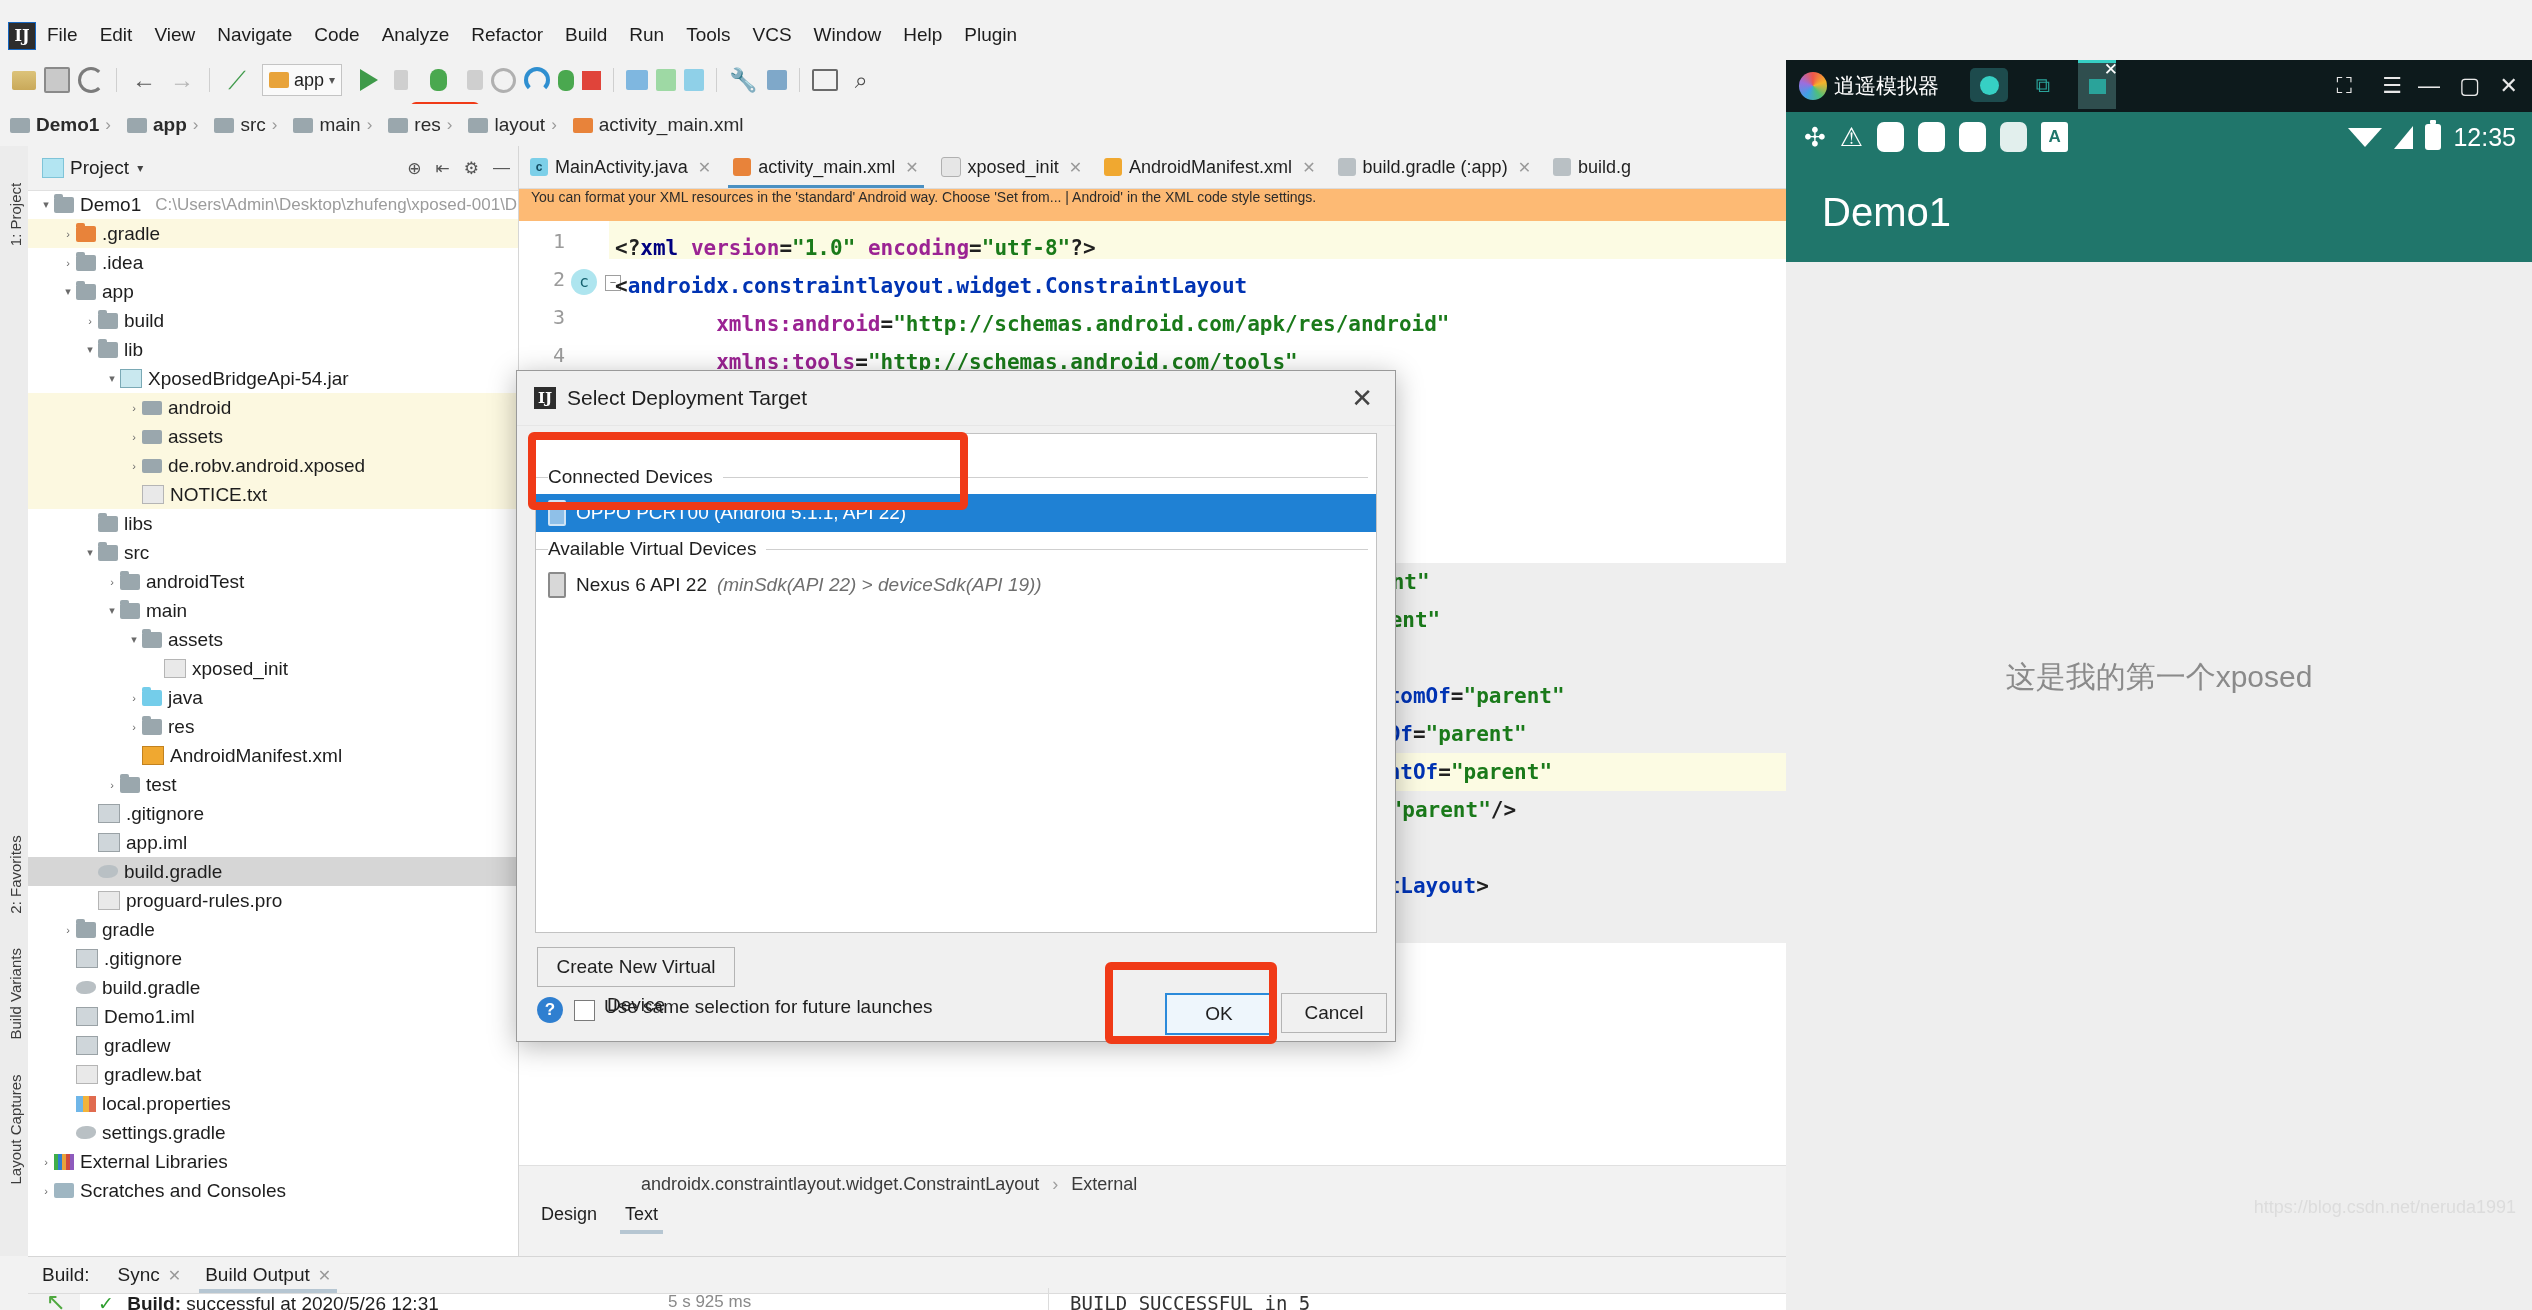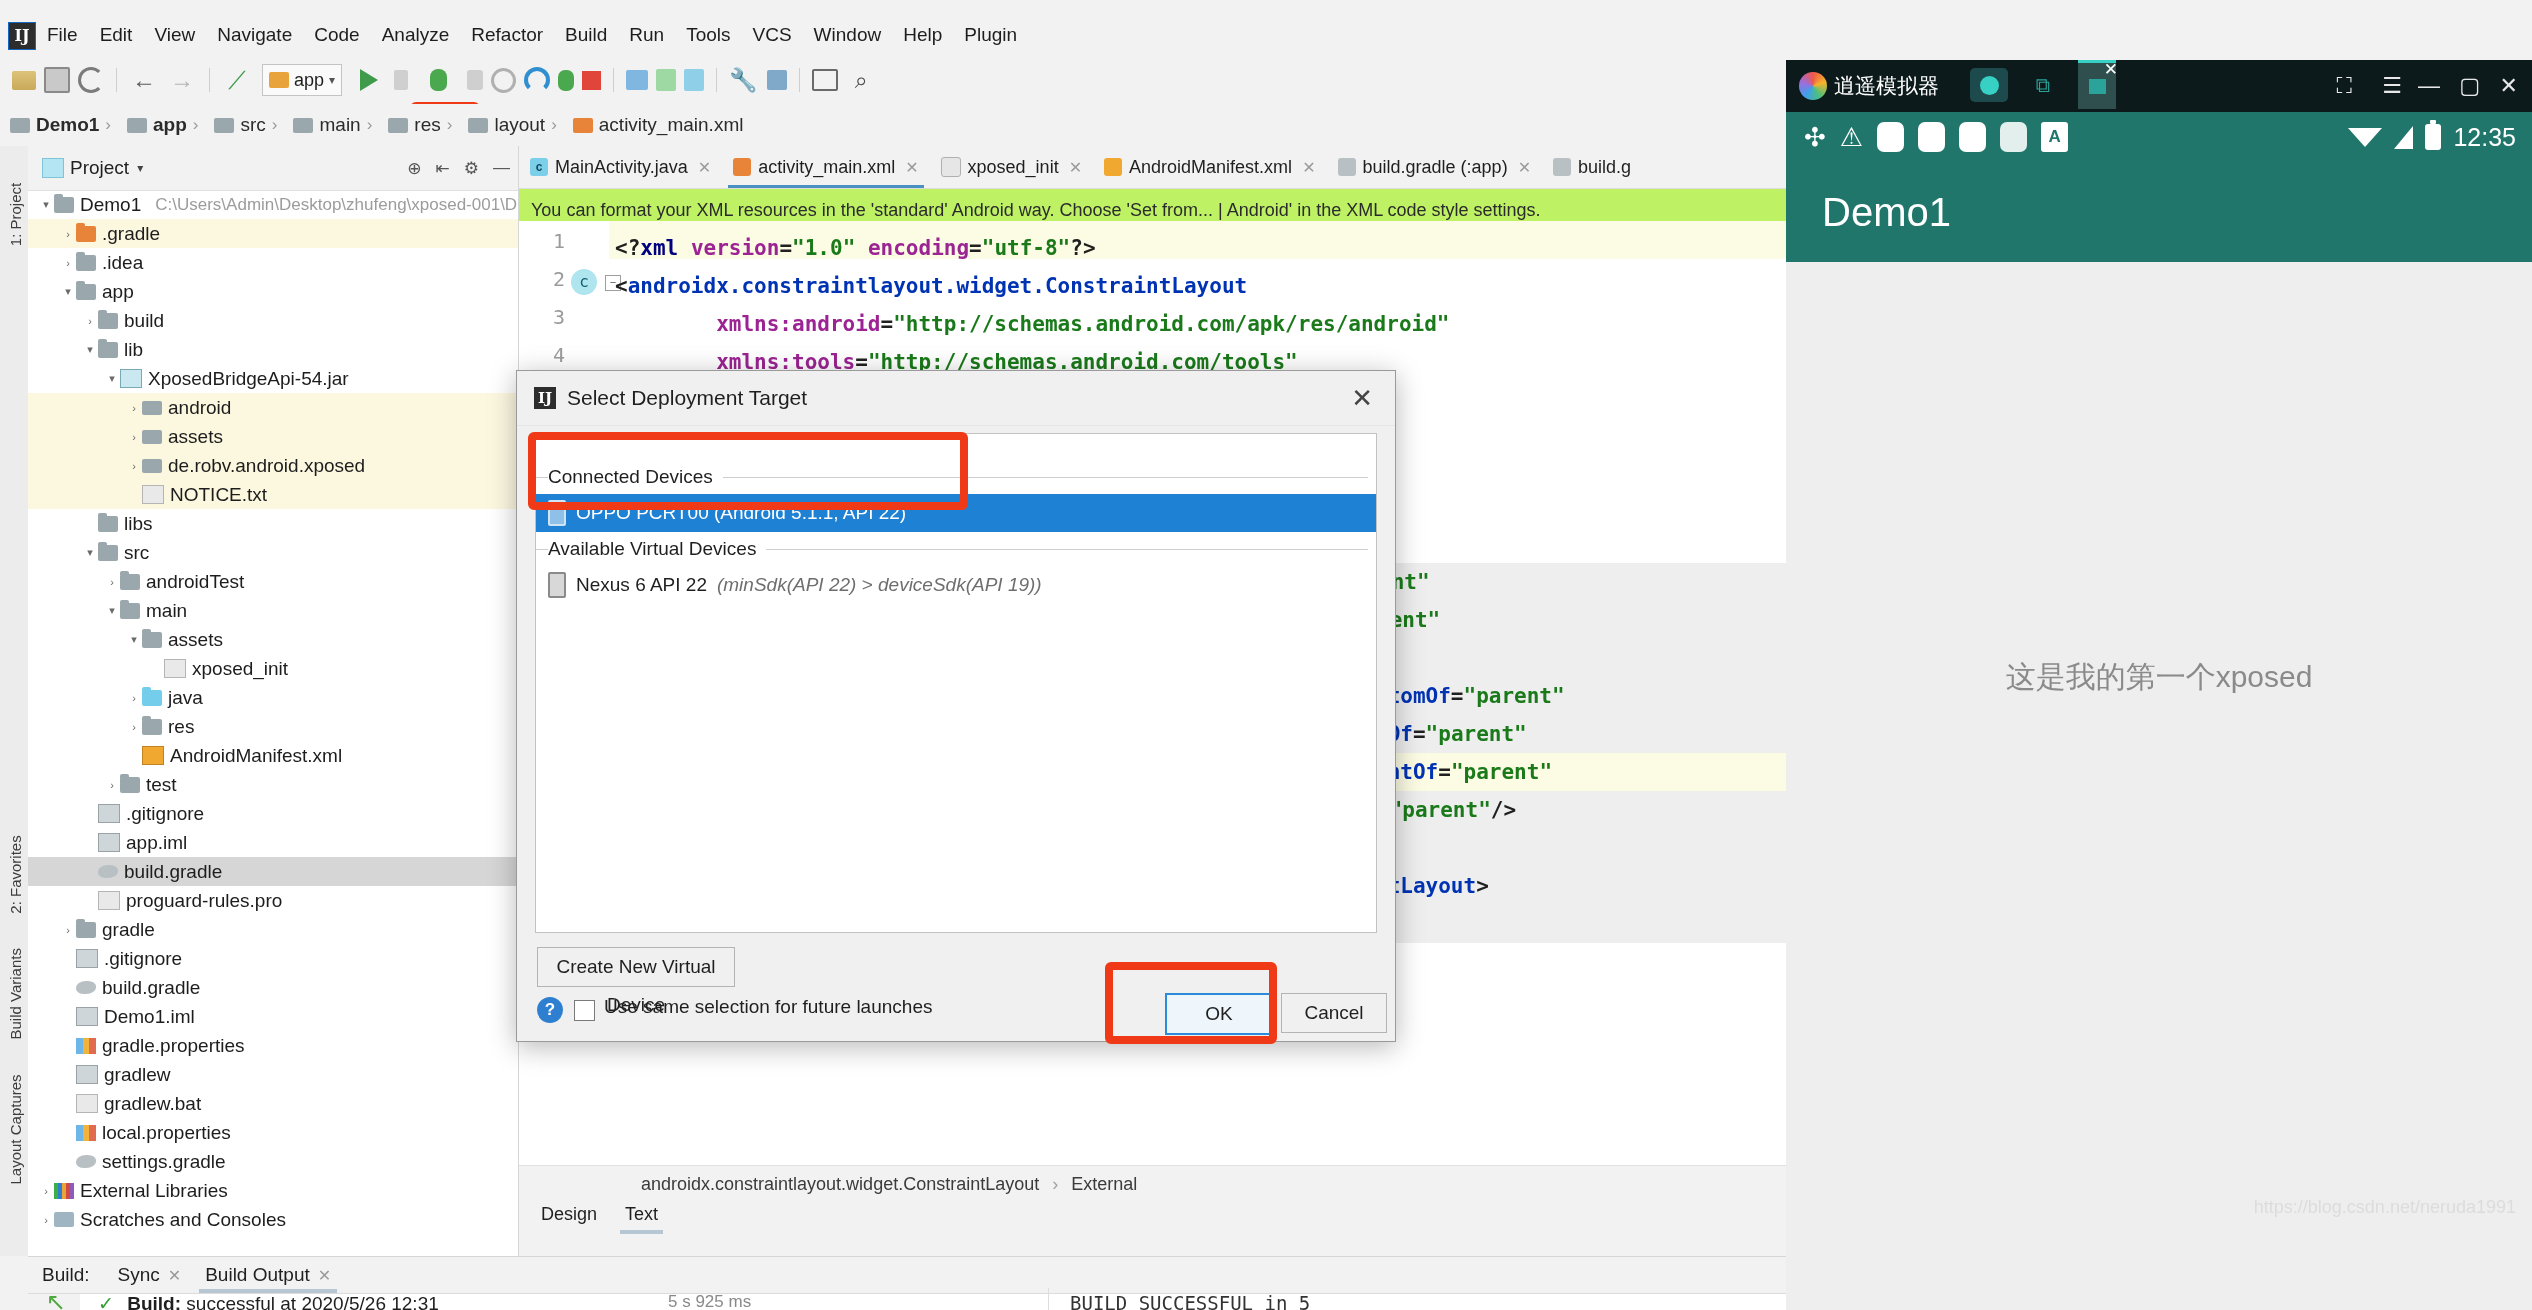--- a/index.html
+++ b/index.html
@@ -77,21 +77,21 @@
   .etab{display:flex;align-items:center;gap:7px;padding:0 11px;height:42px;font-size:18px;color:#1f1f1f;white-space:nowrap;position:relative;}
   .etab .x{color:#9a9a9a;font-size:16px;margin-left:3px;}
   .etab.active:after{content:"";position:absolute;left:6px;right:6px;bottom:0;height:3px;background:#4a90c2;}
   .etab .ti{width:18px;height:18px;display:inline-block;border-radius:3px;}
   .ti-java{background:#7ccfe8;border-radius:50%;color:#134d63;font-size:12px;text-align:center;line-height:18px;font-weight:bold;}
   .ti-xmll{background:#e8833a;}
   .ti-txt{background:#e6e6e6;border:1px solid #b0b0b0;}
   .ti-mani{background:#f0a830;}
   .ti-grd{background:#b9c0c4;border-radius:50% 40% 50% 40%;height:14px;}
 
-  .notifbar{height:32px;background:#bef264;border-bottom:1px solid #eee4b8;display:flex;align-items:flex-end;padding-left:12px;font-size:18px;color:#2b2b2b;}
+  .notifbar{height:32px;background:#fdba74;border-bottom:1px solid #eee4b8;display:flex;align-items:flex-start;padding-left:12px;font-size:14px;color:#2b2b2b;}
 
   .codewrap{position:absolute;left:0;top:75px;width:1267px;height:945px;background:#fff;overflow:hidden;}
   .gutter{position:absolute;left:0;top:0;width:90px;height:945px;background:#fff;}
   .lnum{position:absolute;right:44px;font-size:20px;color:#9b9b9b;font-family:"DejaVu Sans Mono",monospace;}
   .code{position:absolute;left:96px;top:0;font-family:"DejaVu Sans Mono",monospace;font-size:21px;line-height:38px;white-space:pre;font-weight:bold;}
   .k-tag{color:#000080;}
   .k-attr{color:#9b2393;}
   .k-str{color:#1a7a1a;}
   .k-punc{color:#202020;}
   .k-blue{color:#0033b3;}
@@ -467,26 +467,20 @@
         </div>
         <div class="row">
           <span style="display: inline-block; flex: 0 0 32px;"></span>
           <span class="arrow"></span>
           <span class="fico iml"></span>
           <span class="nm">Demo1.iml</span>
         </div>
         <div class="row">
           <span style="display: inline-block; flex: 0 0 32px;"></span>
           <span class="arrow"></span>
-          <span class="fico prop"></span>
-          <span class="nm">gradle.properties</span>
-        </div>
-        <div class="row">
-          <span style="display: inline-block; flex: 0 0 32px;"></span>
-          <span class="arrow"></span>
           <span class="fico iml"></span>
           <span class="nm">gradlew</span>
         </div>
         <div class="row">
           <span style="display: inline-block; flex: 0 0 32px;"></span>
           <span class="arrow"></span>
           <span class="fico file"></span>
           <span class="nm">gradlew.bat</span>
         </div>
         <div class="row">

